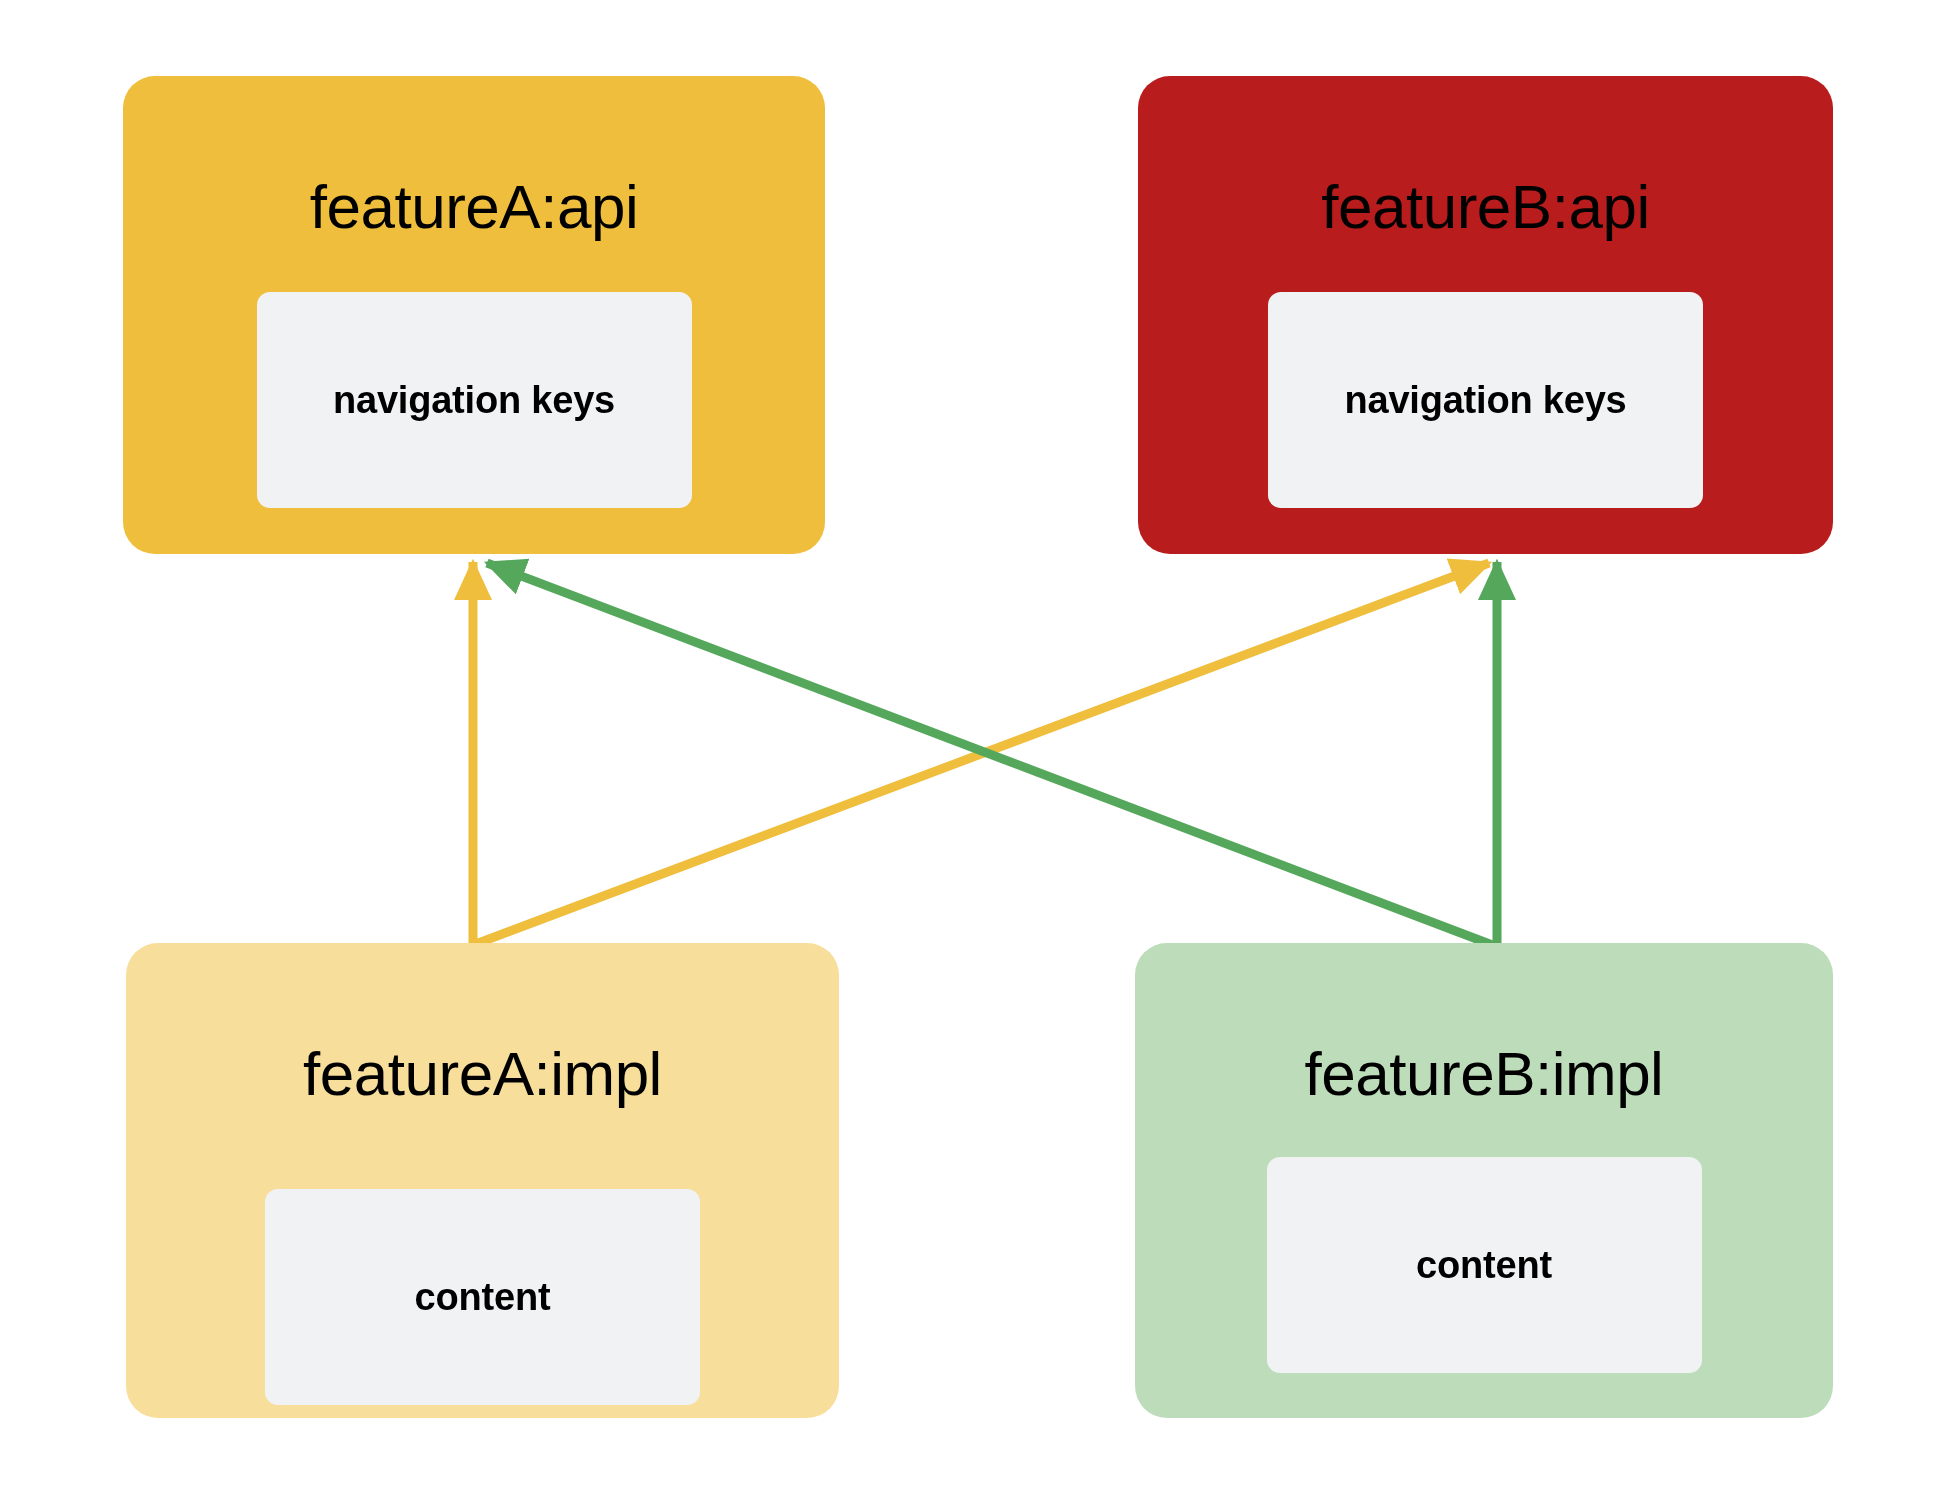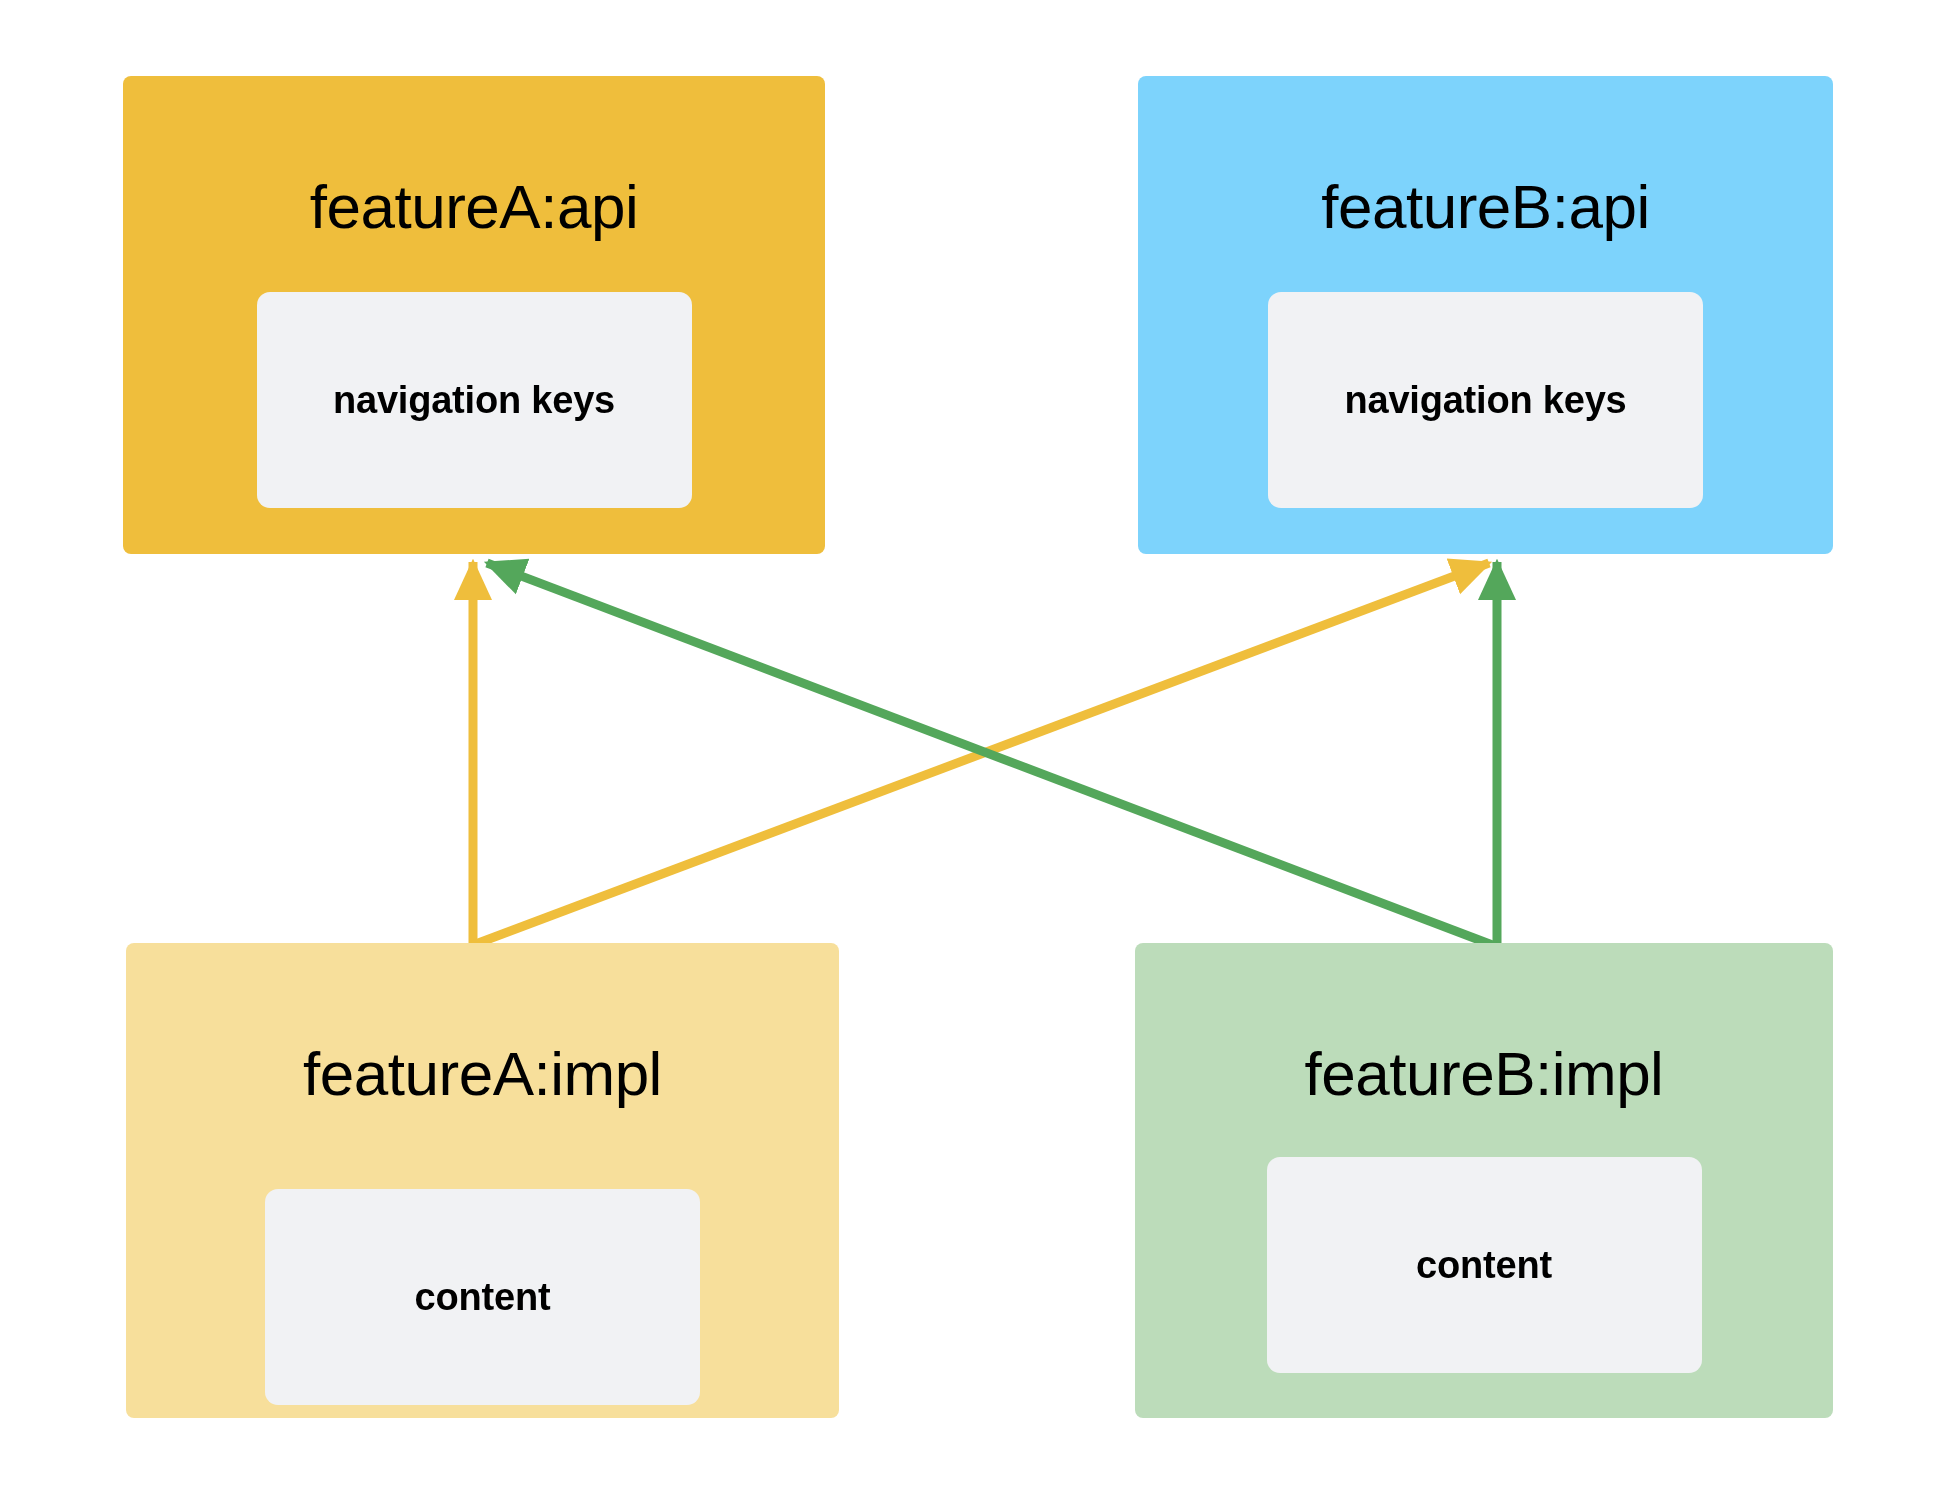--- a/index.html
+++ b/index.html
@@ -29,21 +29,21 @@
     width: 1940px;
     height: 1500px;
     z-index: 1;
     pointer-events: none;
   }
 
   
   .node {
     position: absolute;
     z-index: 2;
-    border-radius: 8px;
+    border-radius: 32px;
     box-sizing: border-box;
     display: flex;
     flex-direction: column;
     align-items: center;
   }
 
   .node-title {
     font-size: 62px;
     line-height: 1;
     font-weight: 400;
@@ -69,21 +69,21 @@
     white-space: nowrap;
   }
 
   
   #node-featureA-api {
     left: 123px;  top: 76px;  width: 702px;  height: 478px;
     background: #efbe3c;
   }
   #node-featureB-api {
     left: 1138px; top: 76px;  width: 695px;  height: 478px;
-    background: #7dd3fc;
+    background: #b91c1c;
   }
   #node-featureA-impl {
     left: 126px;  top: 943px; width: 713px;  height: 475px;
     background: #f7df9b;
     gap: 32px;
   }
   #node-featureB-impl {
     left: 1135px; top: 943px; width: 698px;  height: 475px;
     background: #bcdcba;
   }

